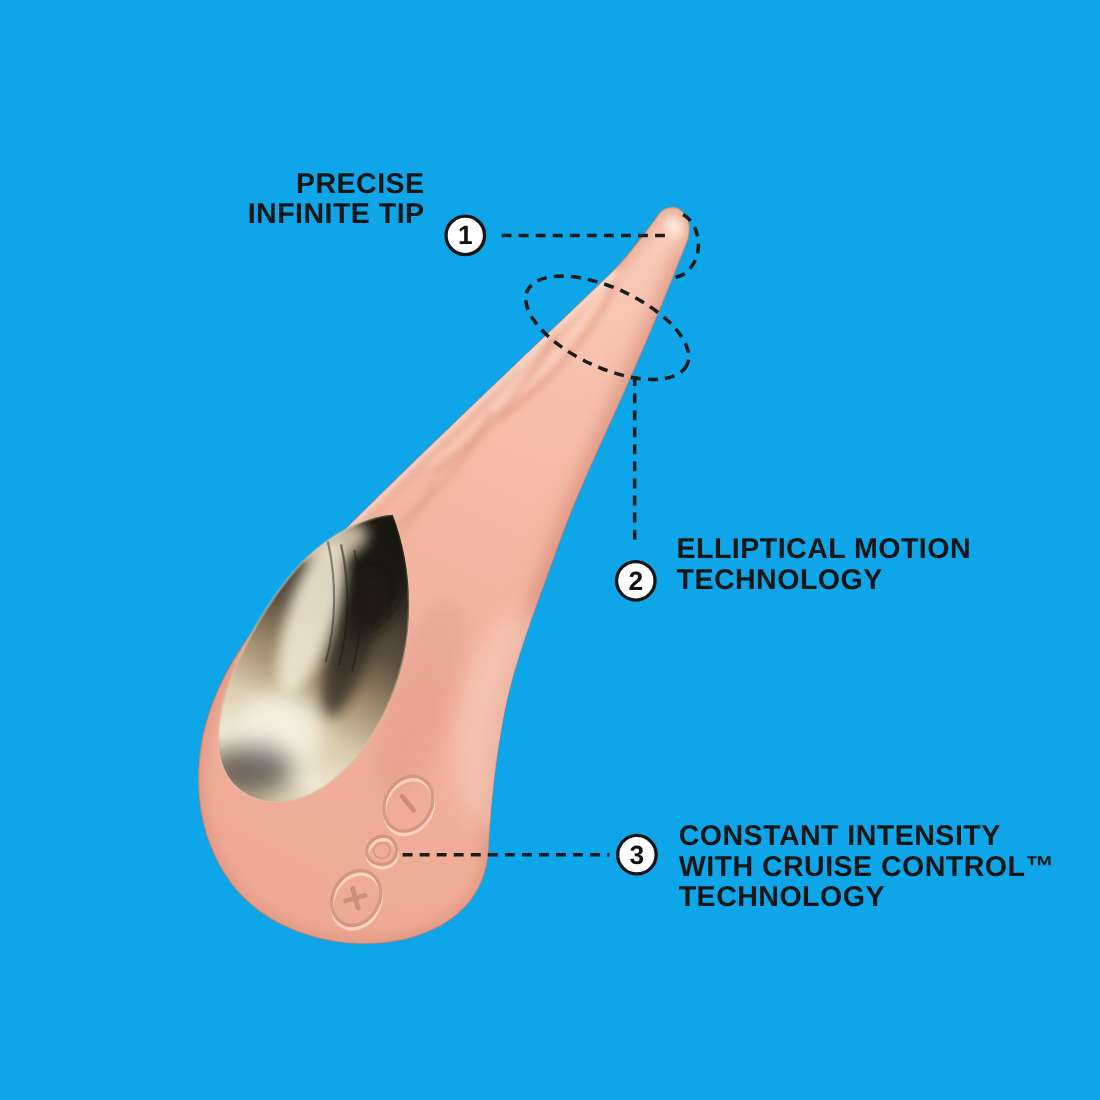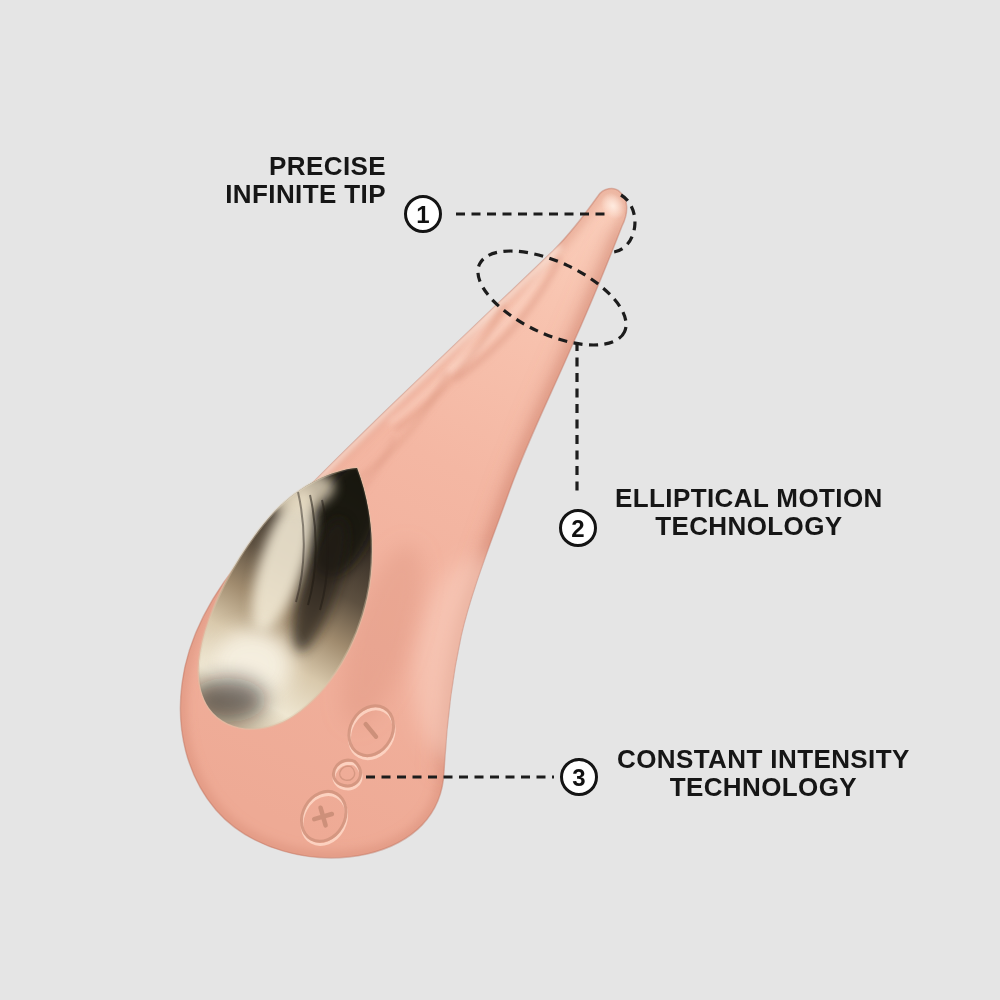--- a/index.html
+++ b/index.html
@@ -1,22 +1,22 @@
 <!DOCTYPE html>
 <html><head>
 <meta charset="utf-8">
 <style>
   html,body { margin:0; padding:0; background:#ffffff; }
   .stage {
-    position:relative; width:1000px; height:1000px; background:#e5e5e5;
+    position:relative; width:1000px; height:1000px; background:#0ea5e9;
     overflow:hidden; font-family:"Liberation Sans", sans-serif;
   }
   .callout-text {
     position:absolute; font-weight:bold; font-size:26px; line-height:28px;
-    letter-spacing:0.4px; color:#161616; white-space:nowrap;text-align:center;
+    letter-spacing:0.4px; color:#161616; white-space:nowrap;
   }
   .callout-text.right { text-align:right; }
   .badge {
     position:absolute; width:38px; height:38px; box-sizing:border-box;
     border:3.2px solid #141414; border-radius:50%; background:#ffffff;
     display:flex; align-items:center; justify-content:center;
     font-weight:bold; font-size:24px; color:#111111; padding-top:1px;
   }
   svg.illustration { position:absolute; left:0; top:0; }
 </style>
@@ -171,19 +171,20 @@
   <div class="callout-text" style="left:615px; top:484px;">
     <div>ELLIPTICAL MOTION</div>
     <div>TECHNOLOGY</div>
   </div>
   <div class="badge" style="left:559px; top:509px;">
     <span>2</span>
   </div>
 
   <div class="callout-text" style="left:617px; top:731px;margin-top:14px;">
     <div>CONSTANT INTENSITY</div>
+    <div>WITH CRUISE CONTROL™</div>
     <div>TECHNOLOGY</div>
   </div>
   <div class="badge" style="left:560px; top:758px;">
     <span>3</span>
   </div>
 
 </div>
 
 </body></html>

